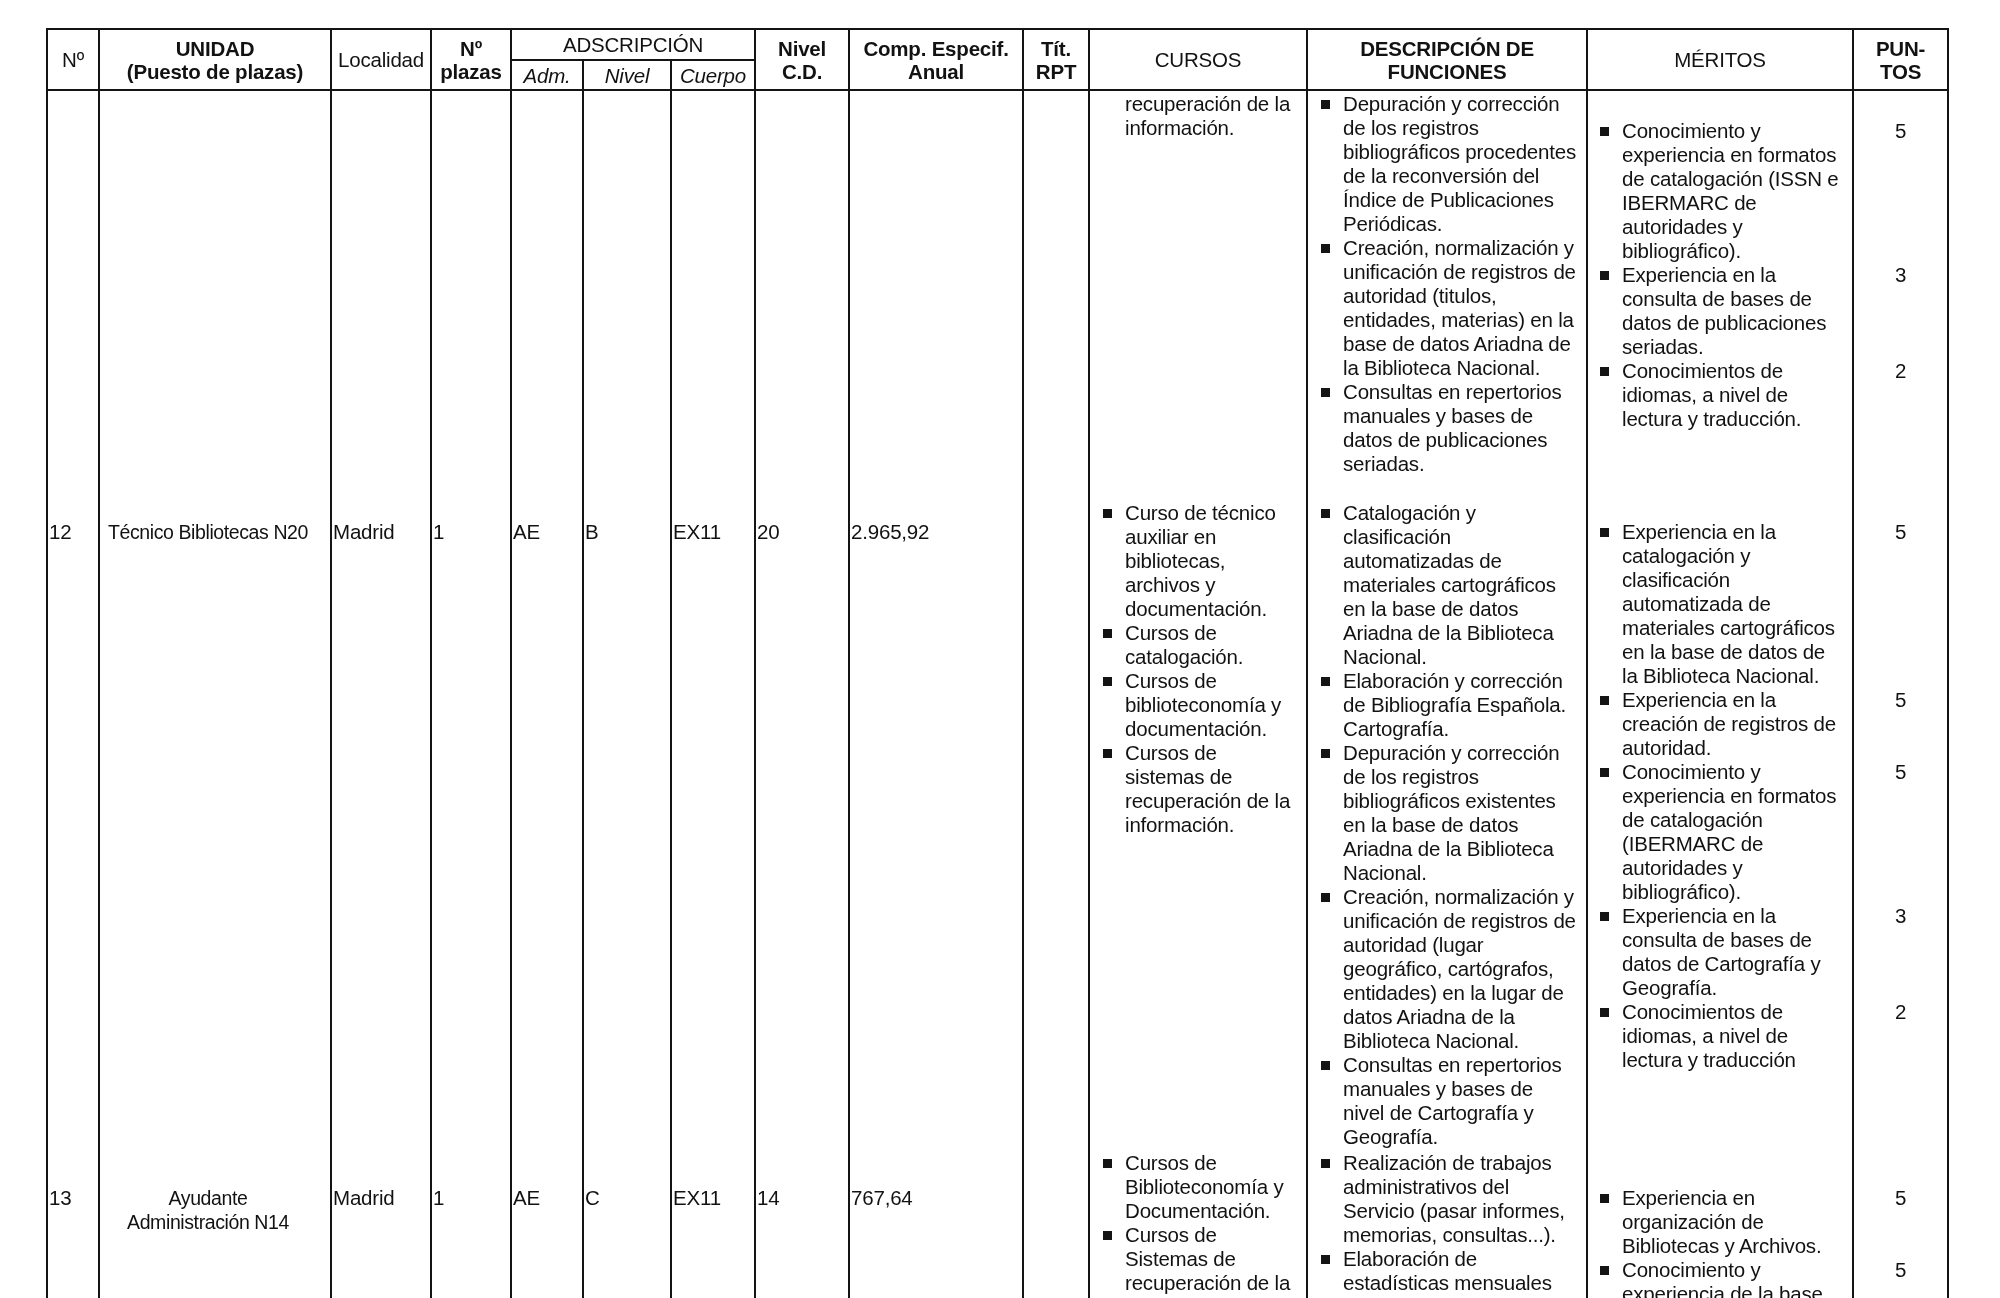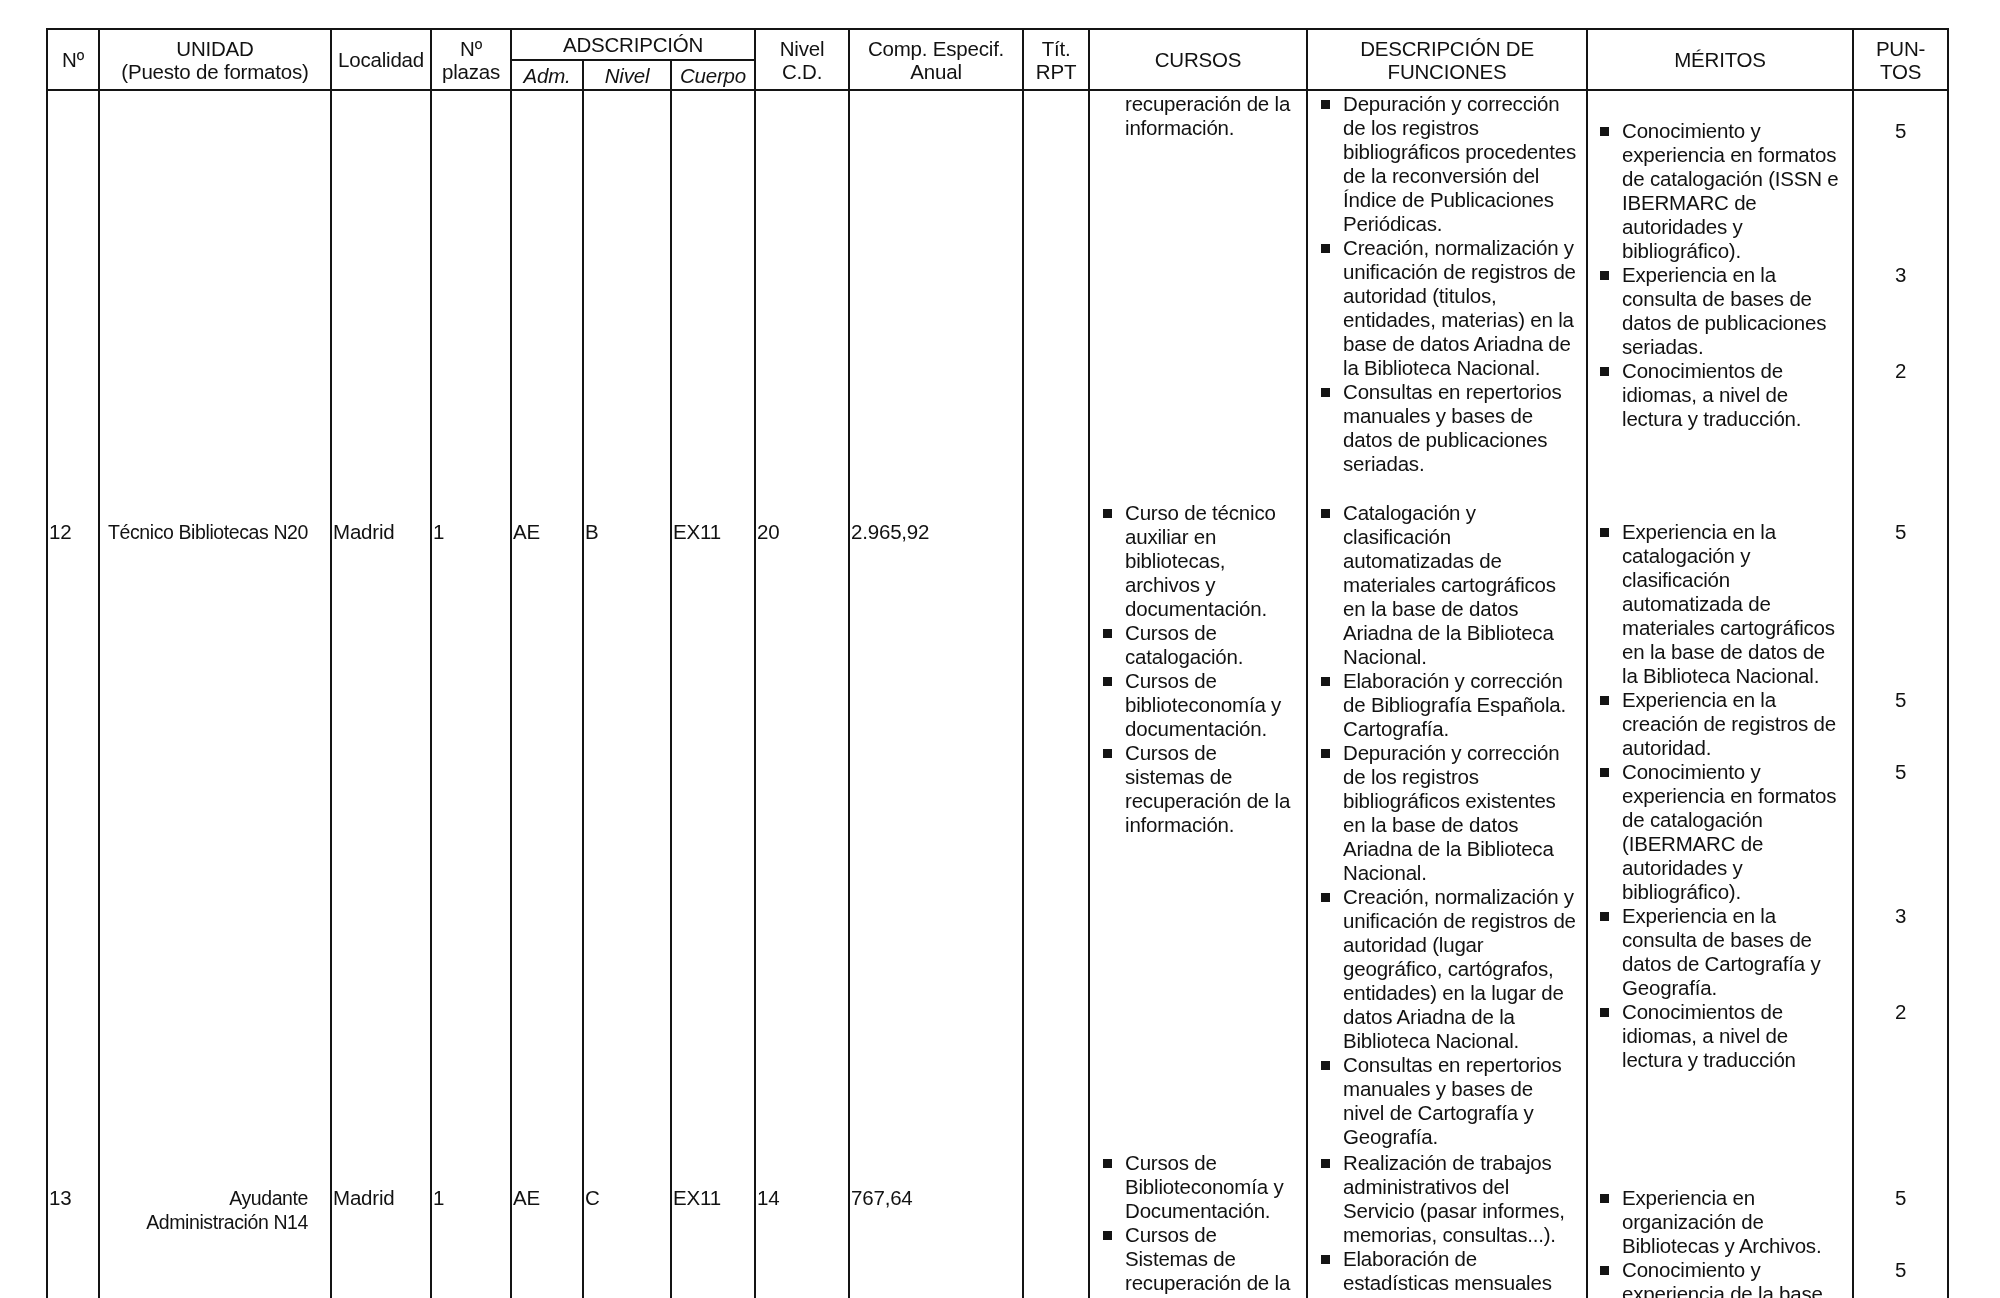--- a/index.html
+++ b/index.html
@@ -22,37 +22,37 @@
   tbody td{
     border-left:2px solid #141414;border-right:2px solid #141414;
     border-top:none;border-bottom:none;
     vertical-align:top;font-size:20.5px;line-height:24px;
     letter-spacing:-0.2px;
   }
   tr.sec0>td{height:380px;}
   tr.sec1>td{height:575px;}
   tr.sec2>td{height:205px;}
   td.c{text-align:left;}
-  td.unidad{text-align:right;padding-left:8px;padding-right:22px;font-size:19.5px;letter-spacing:-0.4px;}
+  td.unidad{text-align:center;padding-left:8px;padding-right:22px;font-size:19.5px;letter-spacing:-0.4px;}
   .pt20{padding-top:20px;}
   .pt28{padding-top:28px;}
   .pt36{padding-top:36px;}
   
   .list{padding:0 6px 0 12px;}
   .li{display:flex;align-items:flex-start;grid-column:1;}
   .blt{flex:0 0 9px;width:9px;height:9px;background:#141414;margin:8px 13px 0 0;}
   .blt.hid{visibility:hidden;}
   .li .t{flex:1 1 auto;}
   
   td.mp{position:relative;padding:0;}
   .mpgrid{display:grid;grid-template-columns:1fr 93px;align-items:start;padding-left:12px;}
   .mpgrid .li{padding-right:10px;}
   .pnum{grid-column:2;text-align:center;padding-top:0;}
   .vline{position:absolute;right:93px;top:0;bottom:0;width:2px;background:#141414;}
-  .hdr2{display:block;}
+  .hdr2{display:block;font-weight:bold;}
 </style>
 </head>
 <body>
 
 <div class="page">
   <table class="doc">
     <colgroup>
       <col style="width:52px">
         <col style="width:232px">
         <col style="width:100px">
@@ -66,21 +66,21 @@
         <col style="width:218px">
         <col style="width:280px">
       <col style="width:266px">
         <col style="width:95px">
     </colgroup>
     <thead>
       <tr>
         <th rowspan="2"><span>Nº</span></th>
         <th rowspan="2">
           <span class="hdr2">UNIDAD</span>
-          <span class="hdr2">(Puesto de formatos)</span>
+          <span class="hdr2">(Puesto de plazas)</span>
         </th>
         <th rowspan="2"><span>Localidad</span></th>
         <th rowspan="2">
           <span class="hdr2">Nº</span>
           <span class="hdr2">plazas</span>
         </th>
         <th colspan="3"><span>ADSCRIPCIÓN</span></th>
         <th rowspan="2">
           <span class="hdr2">Nivel</span>
           <span class="hdr2">C.D.</span>

